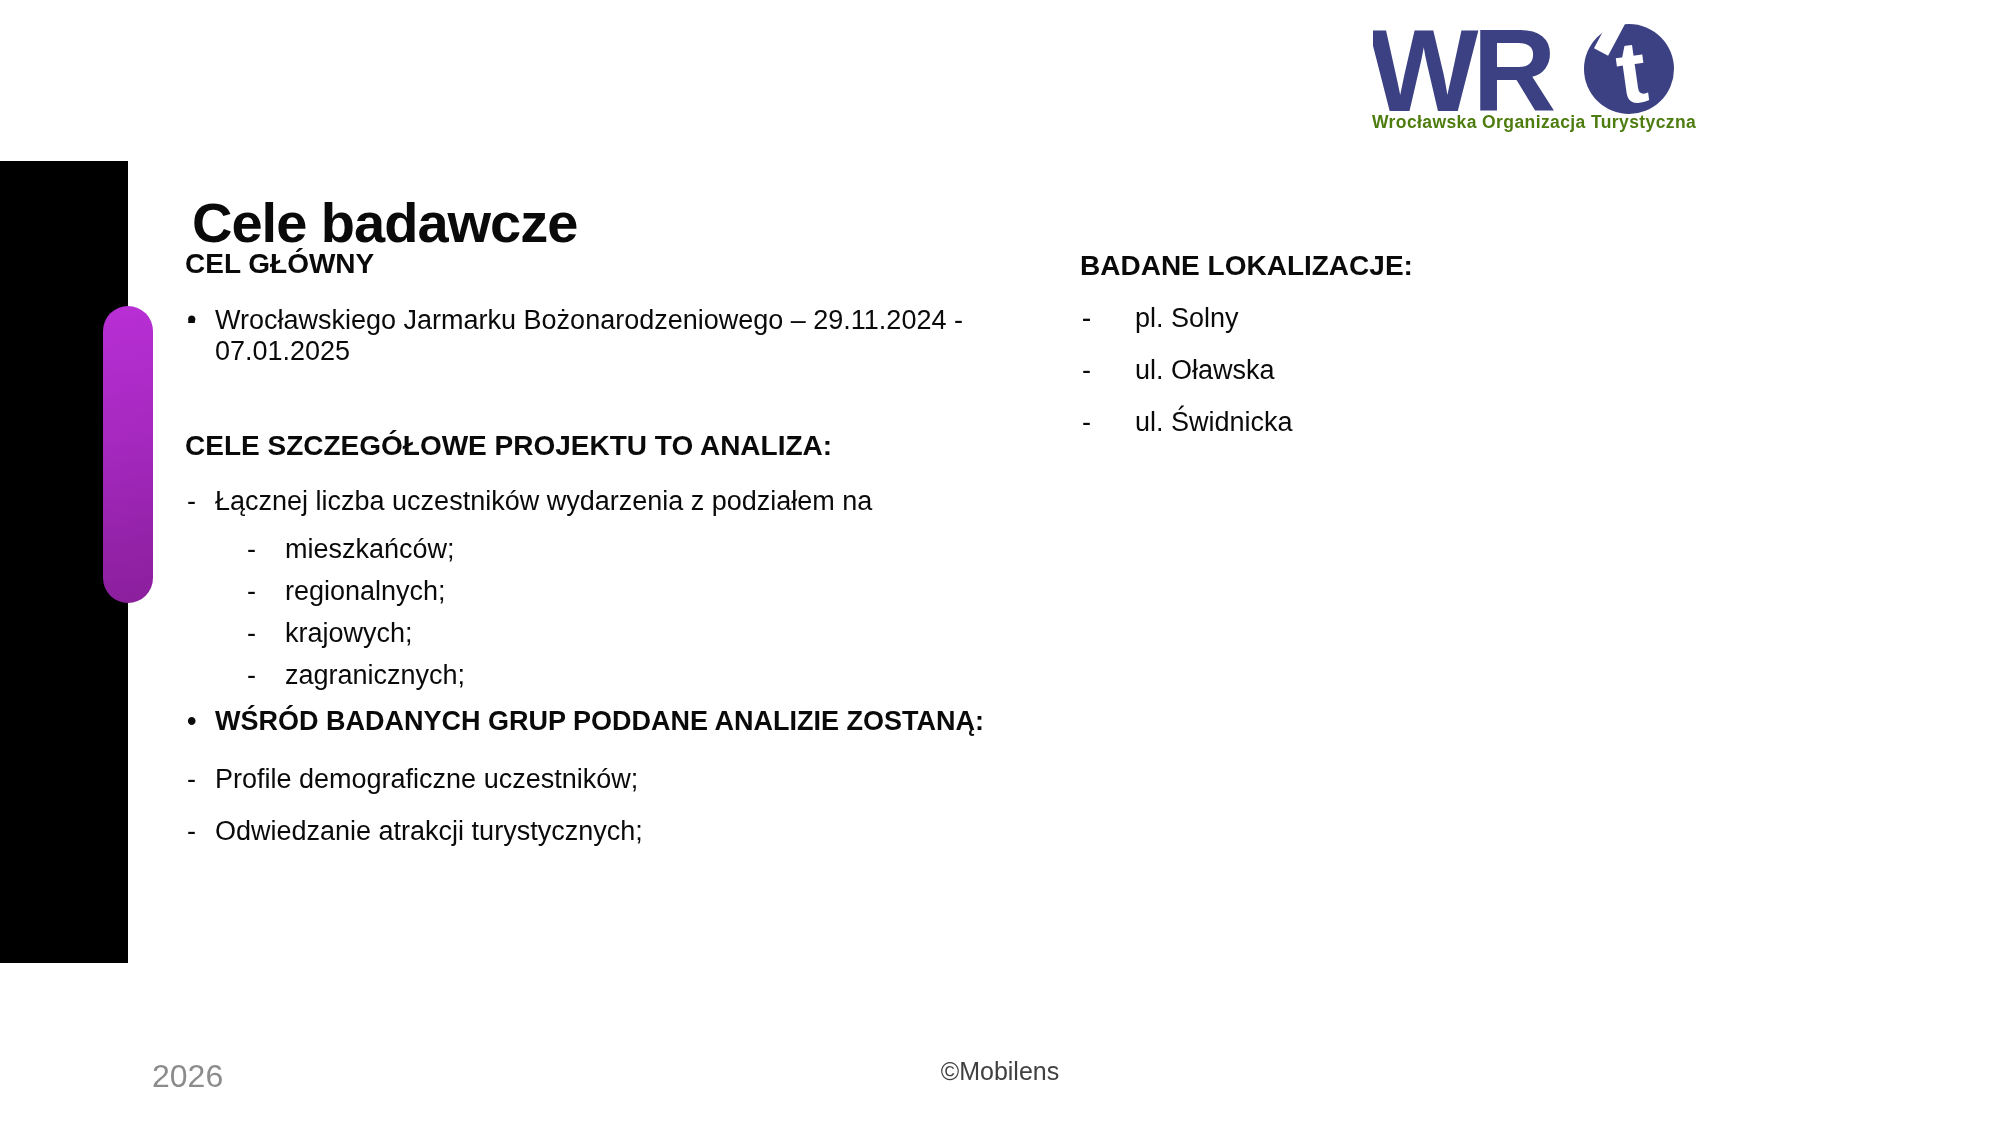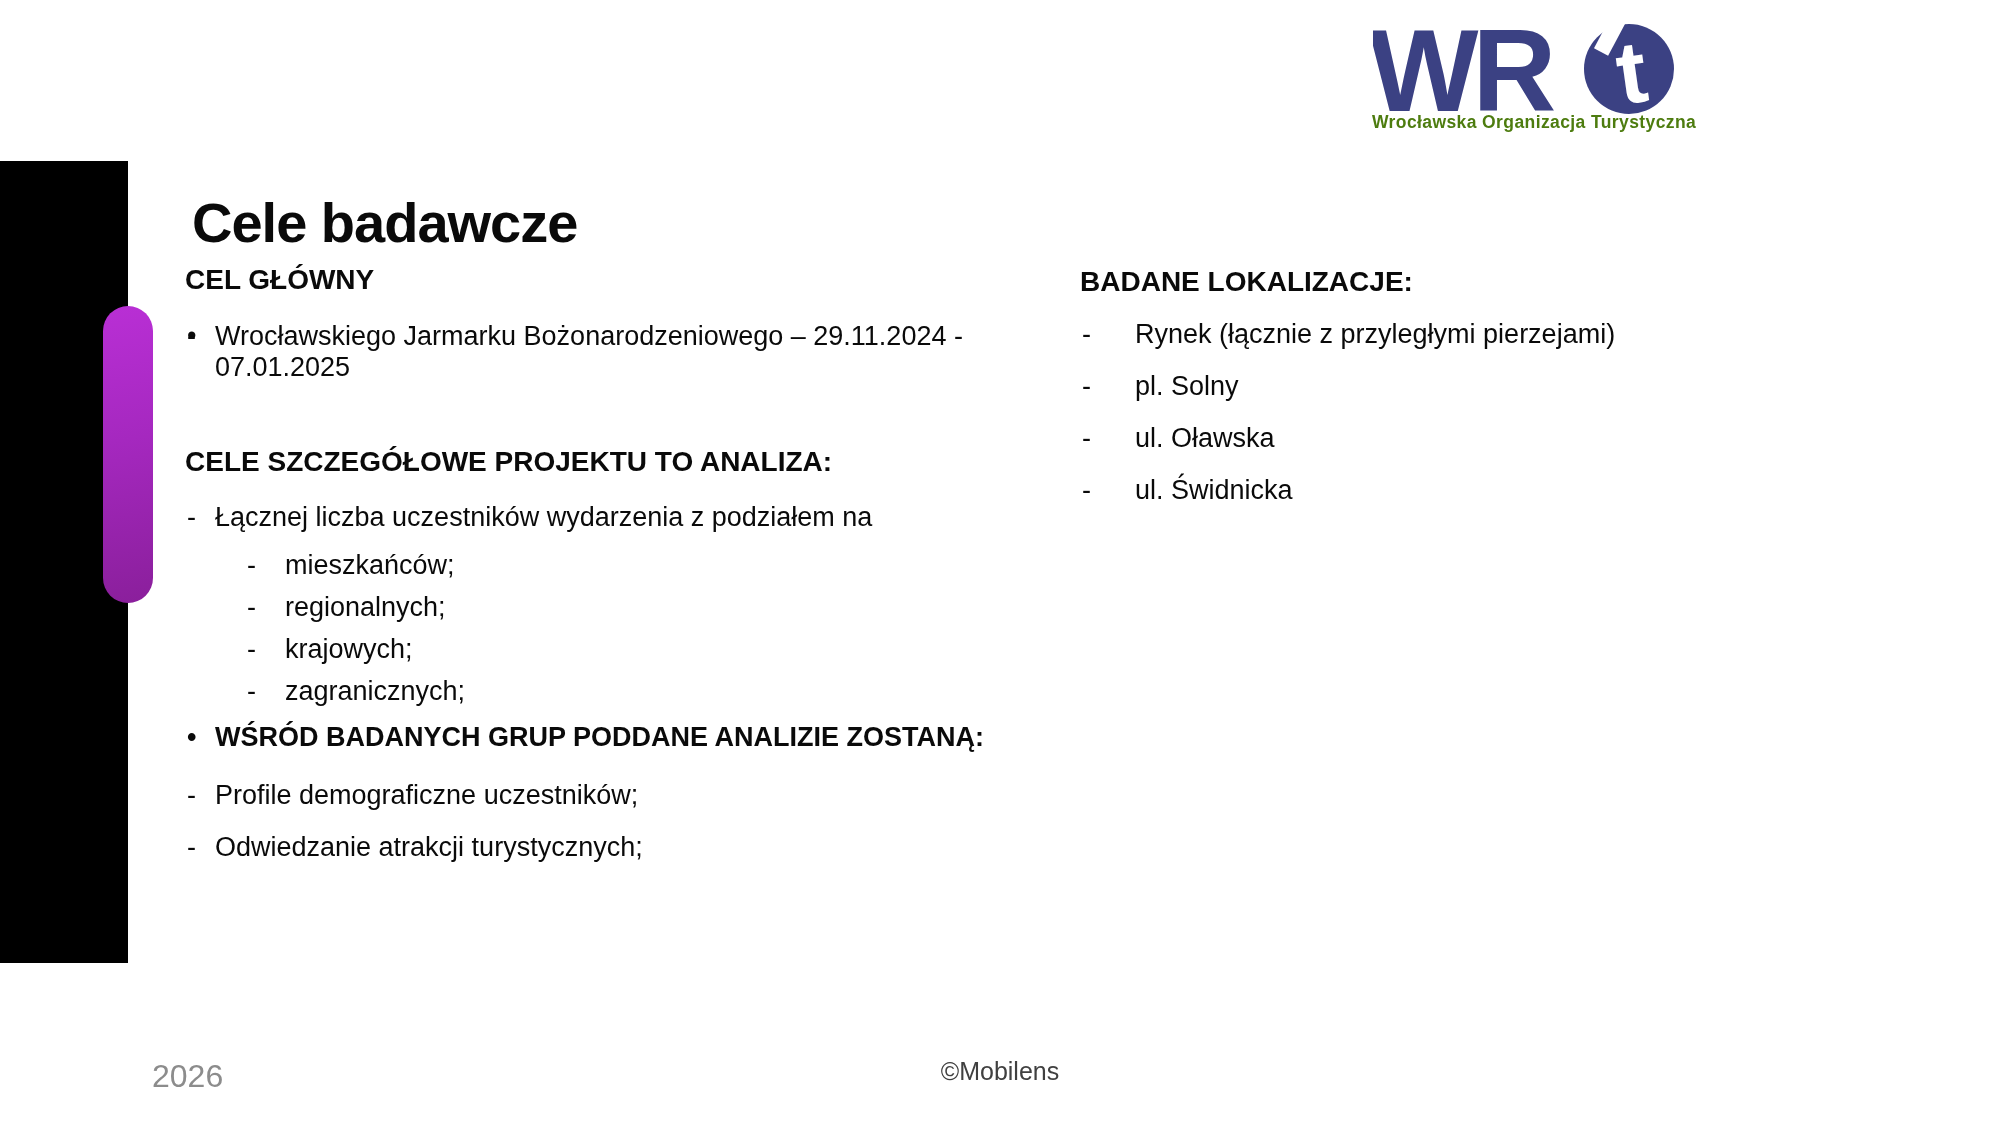--- a/index.html
+++ b/index.html
@@ -9,21 +9,21 @@
   }
   
   .black-bar{position:absolute;left:0;top:161px;width:128px;height:802px;background:#000000;}
   .accent-capsule{position:absolute;left:103px;top:306px;width:50px;height:297px;border-radius:25px;
     background:linear-gradient(170deg,#b92fd5 0%,#a528bf 45%,#8a1f9b 100%);}
   
   .title{position:absolute;left:192px;top:157px;font-size:56px;font-weight:bold;line-height:1;letter-spacing:-1px;color:#0a0a0a;}
   
   .left-col{position:absolute;left:185px;top:248px;width:890px;font-size:27px;line-height:32px;}
   .right-col{position:absolute;left:1080px;top:250px;width:640px;font-size:27px;line-height:32px;}
-  .sec-heading{font-weight:bold;font-size:28px;line-height:32px;margin:16px 0 23px 0;}
+  .sec-heading{font-weight:bold;font-size:28px;line-height:32px;margin:0 0 23px 0;}
   .li{position:relative;padding-left:30px;margin:0 0 25px 0;}
   .li .mk{position:absolute;left:2px;top:0;}
   .li.l2{padding-left:100px;margin-bottom:10px;}
   .li.l2 .mk{left:62px;}
   .li.em{font-weight:bold;}
   .right-col .li{padding-left:55px;margin-bottom:20px;}
   .right-col .li .mk{left:2px;}
   
   .li.mb16{margin-bottom:16px;}
   .li.mb14{margin-bottom:14px;}
@@ -105,21 +105,20 @@
     <div class="li">
       <span class="mk">-</span>
       <span>Odwiedzanie atrakcji turystycznych;</span>
     </div>
   </div>
 
   <div class="right-col">
     <div class="sec-heading" style="margin-bottom:20px;">BADANE LOKALIZACJE:</div>
     <div class="li">
       <span class="mk">-</span>
-      <span>Rynek (łącznie z przyległymi pierzejami)</span>
     </div>
     <div class="li">
       <span class="mk">-</span>
       <span>pl. Solny</span>
     </div>
     <div class="li">
       <span class="mk">-</span>
       <span>ul. Oławska</span>
     </div>
     <div class="li">

